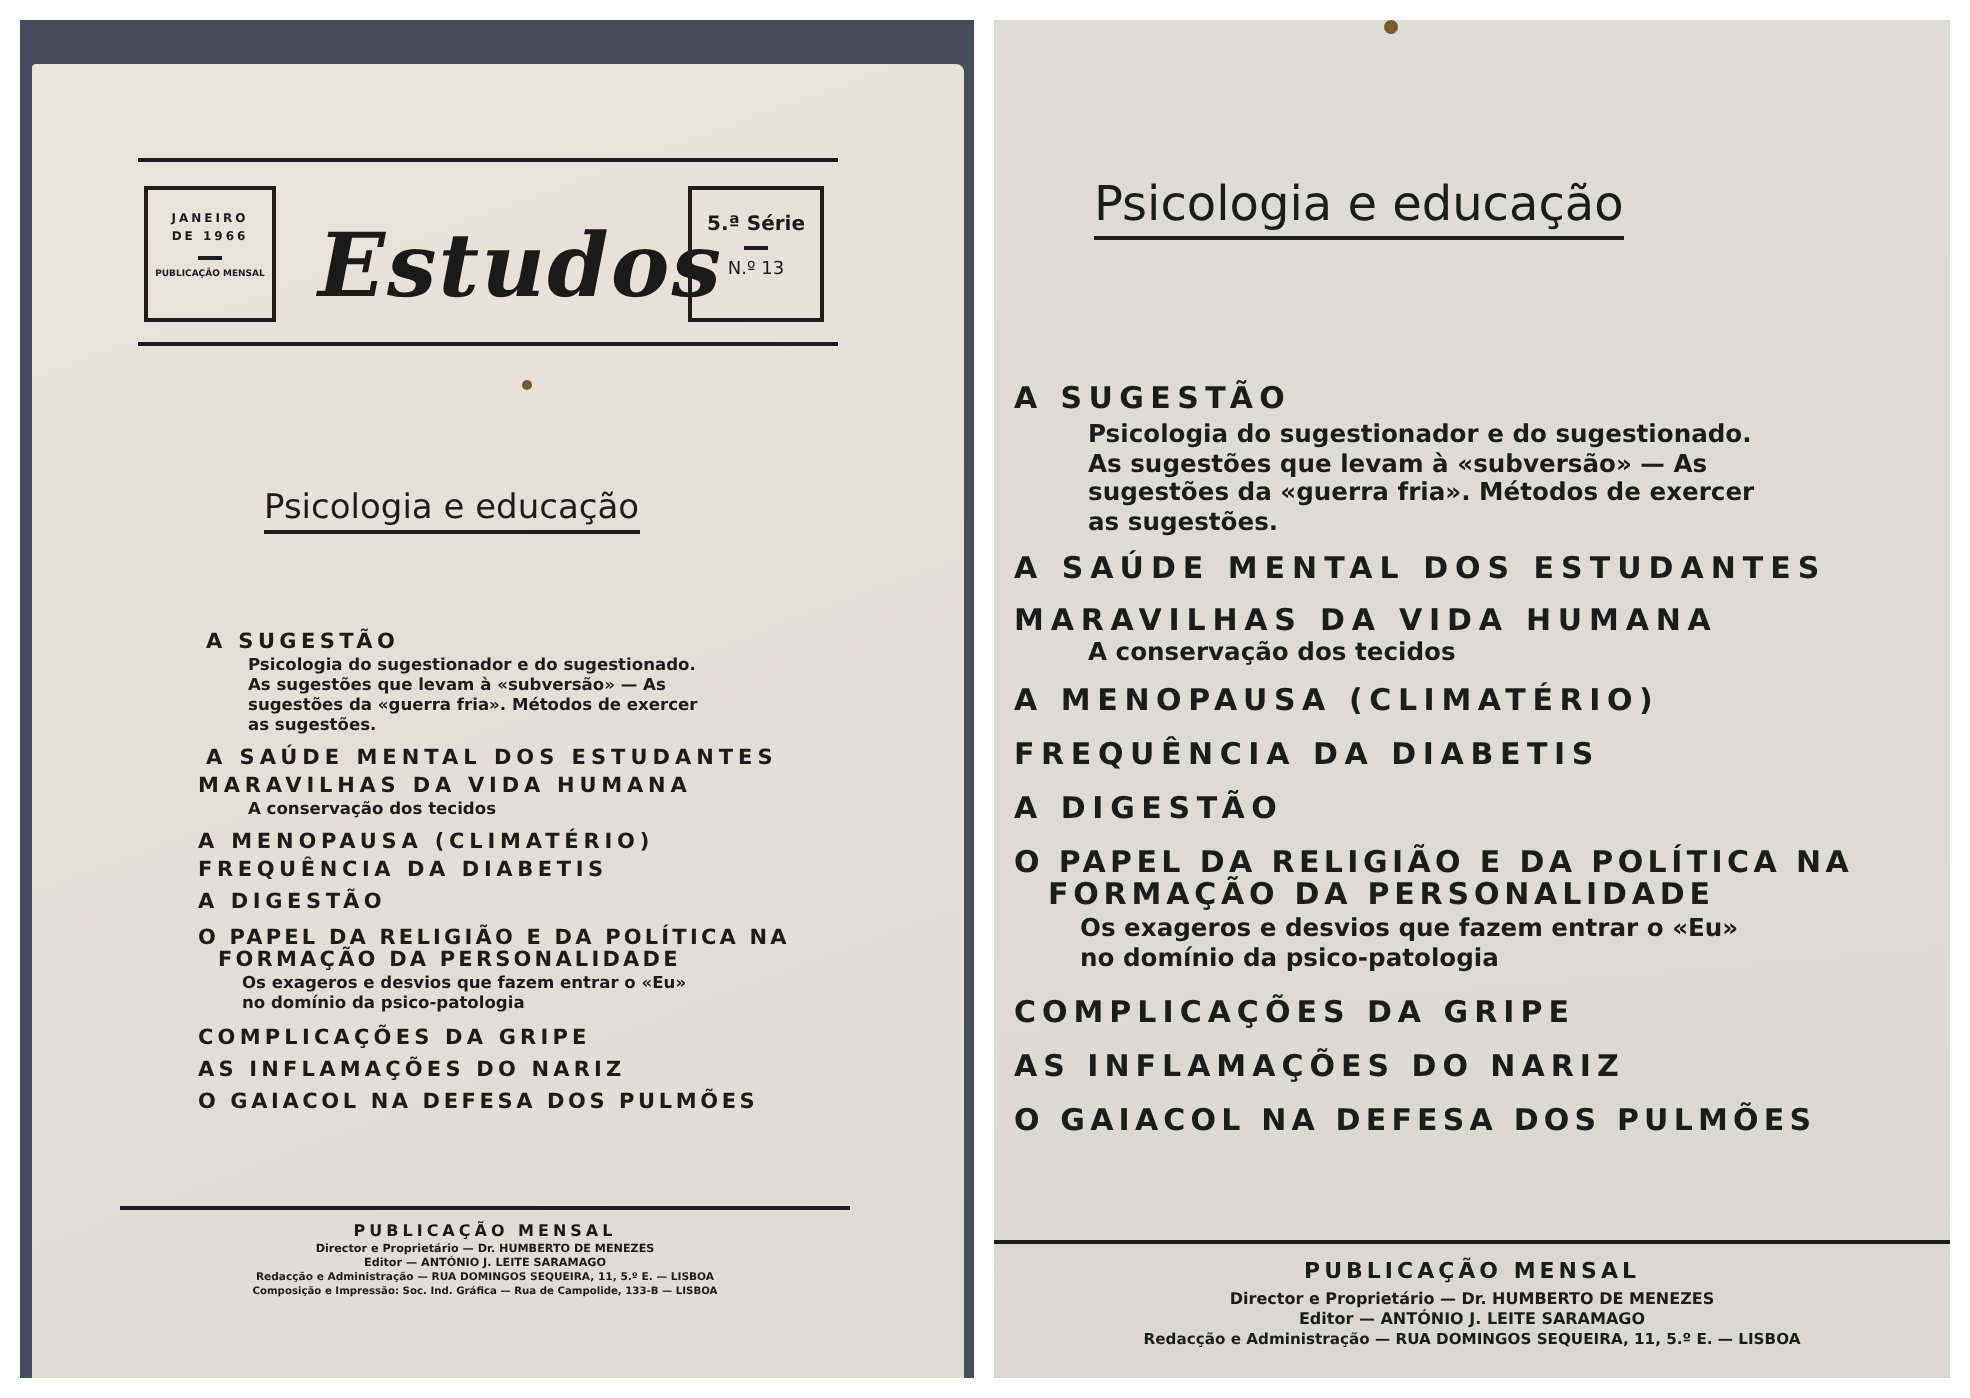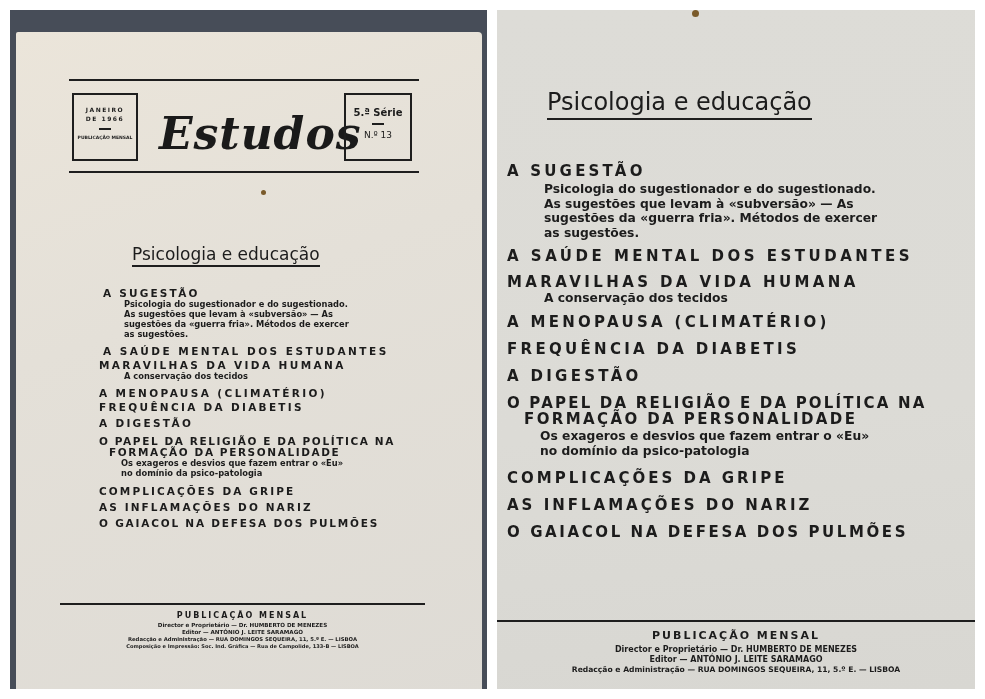--- a/index.html
+++ b/index.html
@@ -20,21 +20,21 @@
   }
   .rule { position: absolute; background: #1e1e1e; }
   .box { position: absolute; border: 2px solid #1e1e1e; box-sizing: border-box; text-align: center; }
   .masthead-small { font-size: 6px; letter-spacing: 1.5px; font-weight: bold; line-height: 9px; }
   .dash { width: 12px; height: 2px; background: #1e1e1e; margin: 5px auto; }
   .logo {
     position: absolute; font-family: "DejaVu Serif", serif; font-style: italic; font-weight: bold;
     font-size: 44px; letter-spacing: 1px; color: #1a1a1a;
   }
   .section-title { position: absolute; white-space: nowrap; border-bottom: 2px solid #1e1e1e; }
-  .toc { position: absolute; }
+  .toc { position: absolute; margin-top: 28px; }
   .heading { font-weight: bold; text-transform: uppercase; white-space: nowrap; }
   .sub { font-weight: bold; }
   .footer { position: absolute; text-align: center; white-space: nowrap; }
   .footer .pub { font-family: "DejaVu Sans", sans-serif; font-weight: bold; letter-spacing: 2px; }
   .footer .line { font-weight: bold; }
   .smudge { position: absolute; border-radius: 50%; background: #7a5a2a; }
 </style>
 </head>
 <body>
 

